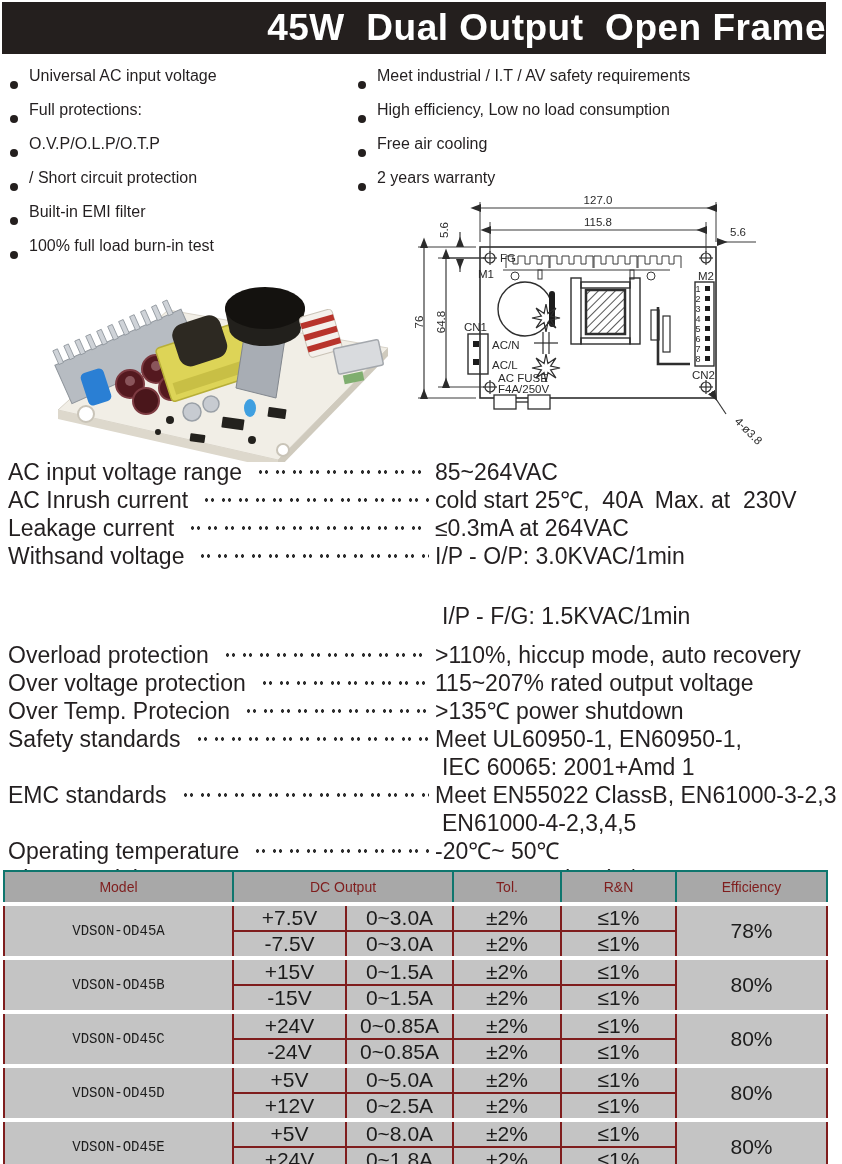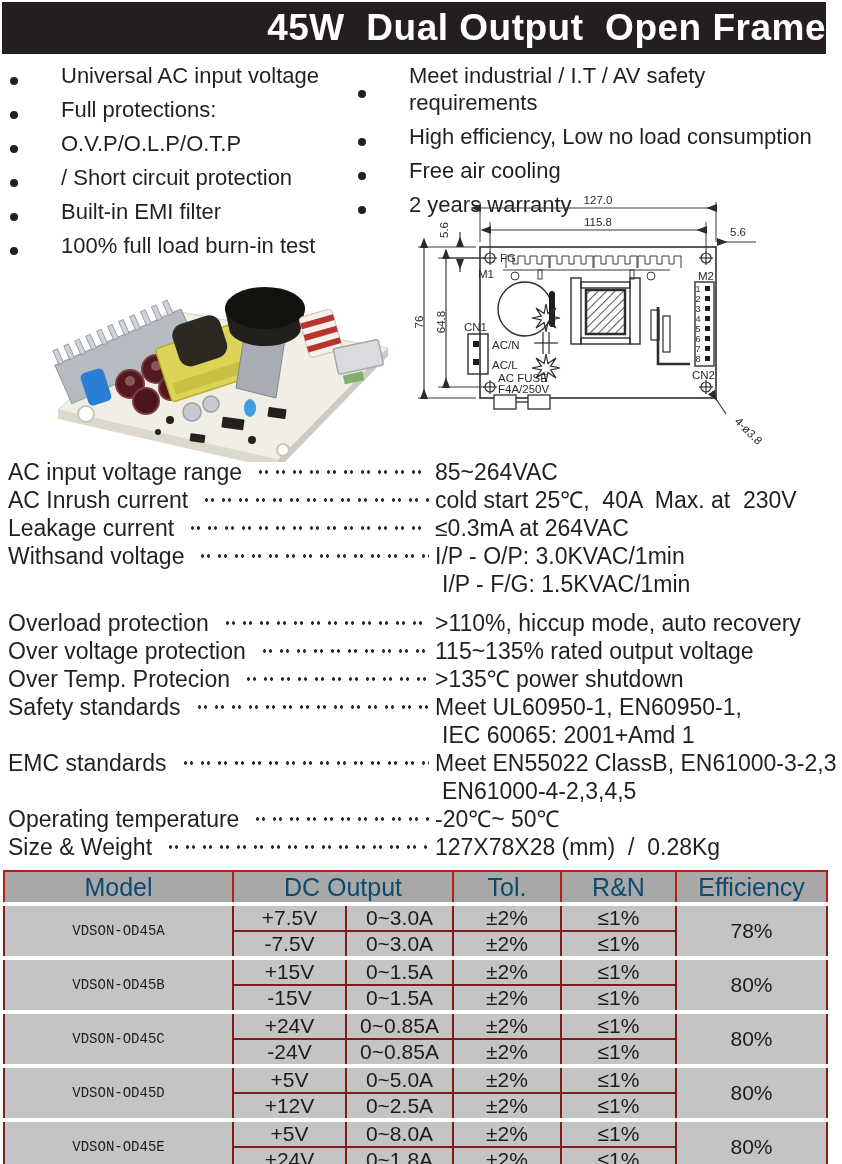--- a/index.html
+++ b/index.html
@@ -13,21 +13,21 @@
     background:#241f1e;display:flex;align-items:center;box-sizing:border-box;
     padding-left:28px;
     justify-content:flex-end;
   }
   .header-bar .title{
     color:#ffffff;font-size:37px;font-weight:bold;letter-spacing:.5px;white-space:pre;
   }
   
   .features-left{position:absolute;left:10px;top:62px;width:345px;}
   .features-right{position:absolute;left:358px;top:62px;width:480px;}
-  .feature{display:flex;align-items:center;margin-bottom:7px;font-size:22px;line-height:27px;gap:32px;}
+  .feature{display:flex;align-items:flex-end;margin-bottom:7px;font-size:16px;line-height:27px;}
   .bullet{flex:none;width:8px;height:8px;border-radius:50%;background:#241f1e;margin:10px 11px 0 0;}
   
   .photo{position:absolute;left:40px;top:262px;width:360px;height:192px;}
   
   .diagram{position:absolute;left:408px;top:192px;width:372px;height:262px;}
   .diagram svg{width:100%;height:100%;}
   .dtext{font-family:"Liberation Sans",sans-serif;font-size:11.5px;fill:#2b2b2b;}
   .dsmall{font-family:"Liberation Sans",sans-serif;font-size:9px;fill:#2b2b2b;}
   .dln{stroke:#3a3a3a;stroke-width:1.2;fill:none;}
   .dthin{stroke:#3a3a3a;stroke-width:1;fill:none;}
@@ -40,29 +40,29 @@
     flex:1;margin:0 6px 0 10px;
     background-image:
       radial-gradient(circle, #2e2e2e 1.6px, transparent 1.9px),
       radial-gradient(circle, #2e2e2e 1.6px, transparent 1.9px);
     background-size:17px 28px,17px 28px;
     background-position:0 0,6px 0;
     background-repeat:repeat-x;
   }
   .spec-value{white-space:pre;text-align:right;}
   .spec-row.cont .spec-value{padding-left:7px;}
-  .gap-after{margin-bottom:11px;}
+  .gap-after{margin-bottom:11px;margin-top:32px;}
   
   .model-table{
     position:absolute;left:3px;top:870px;width:823px;
     border-collapse:collapse;table-layout:fixed;
   }
   .model-table th{
-    background:#a8a8a8;color:#0c4a6e;font-weight:normal;font-size:25px;
-    height:30px;border:2px solid #b91c1c;padding:0;
+    background:#a8a8a8;color:#7f1d1d;font-weight:normal;font-size:14px;
+    height:30px;border:2px solid #0f766e;padding:0;
   }
   .model-table td{
     background:#c4c4c4;color:#1c1c1c;font-size:21px;text-align:center;
     height:24px;border:2px solid #7f1d1d;padding:0;
   }
   .model-table tr.gtop td{border-top:4px solid #ffffff;}
   .model-table td.model{font-size:14px;font-family:Liberation Mono, monospace;}
 </style>
 </head>
 <body>
@@ -397,21 +397,21 @@
         <span class="spec-label">Overload protection</span>
         <span class="spec-dots"></span>
       </div>
     <span class="spec-value">&gt;110%, hiccup mode, auto recovery</span>
   </div>
   <div class="spec-row">
     <div class="spec-left">
         <span class="spec-label">Over voltage protection</span>
         <span class="spec-dots"></span>
       </div>
-    <span class="spec-value">115~135% rated output voltage</span>
+    <span class="spec-value">115~207% rated output voltage</span>
   </div>
   <div class="spec-row">
     <div class="spec-left">
         <span class="spec-label">Over Temp. Protecion</span>
         <span class="spec-dots"></span>
       </div>
     <span class="spec-value">&gt;135℃ power shutdown</span>
   </div>
   <div class="spec-row">
     <div class="spec-left">

